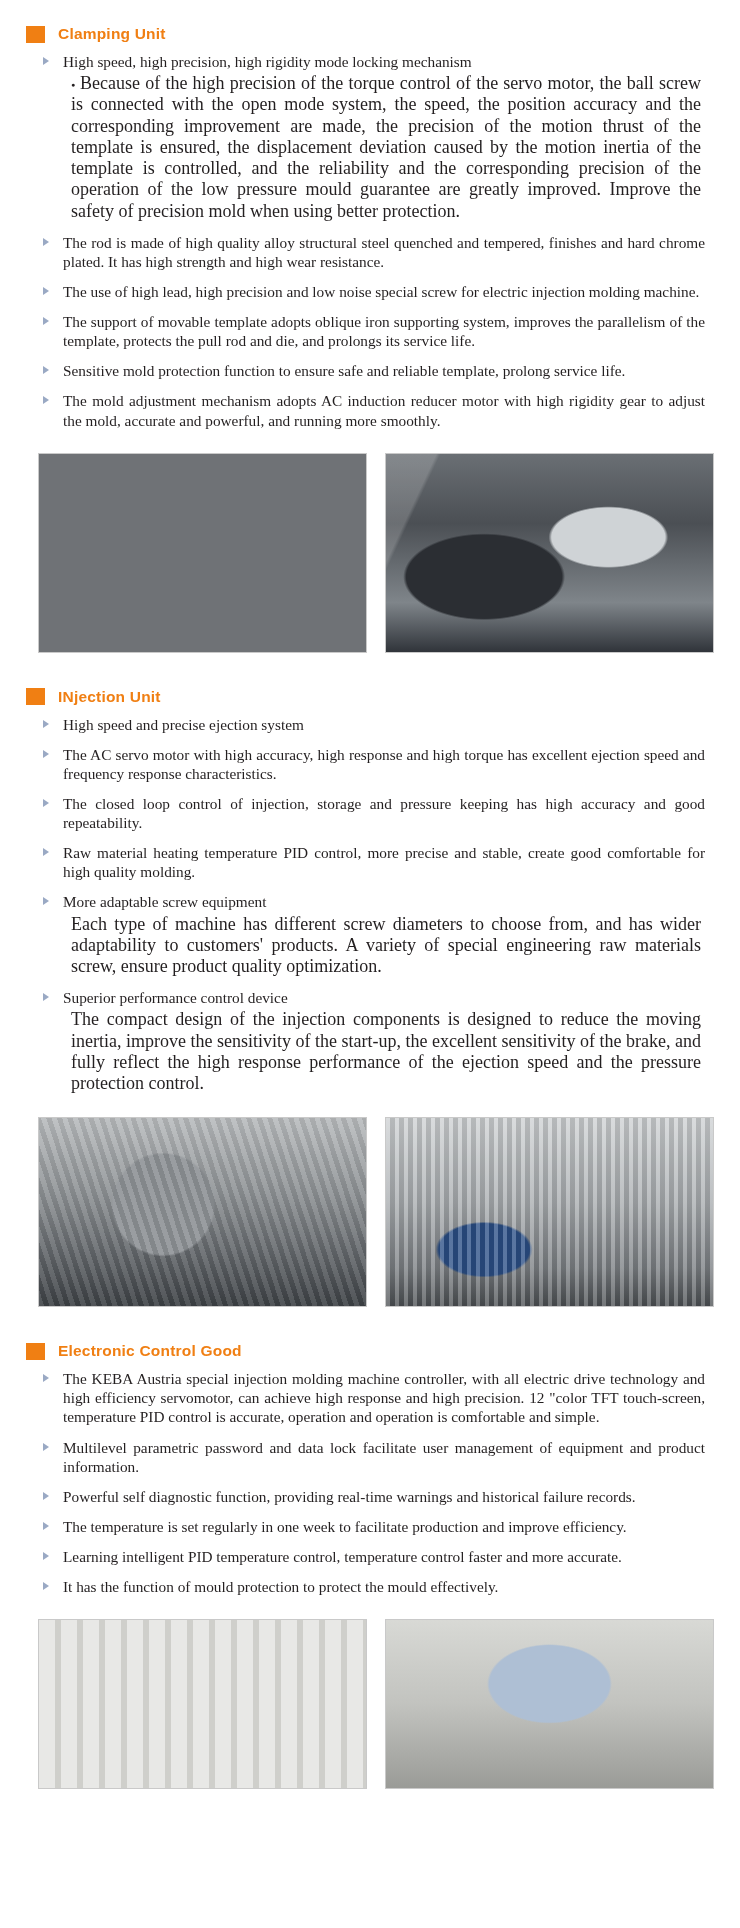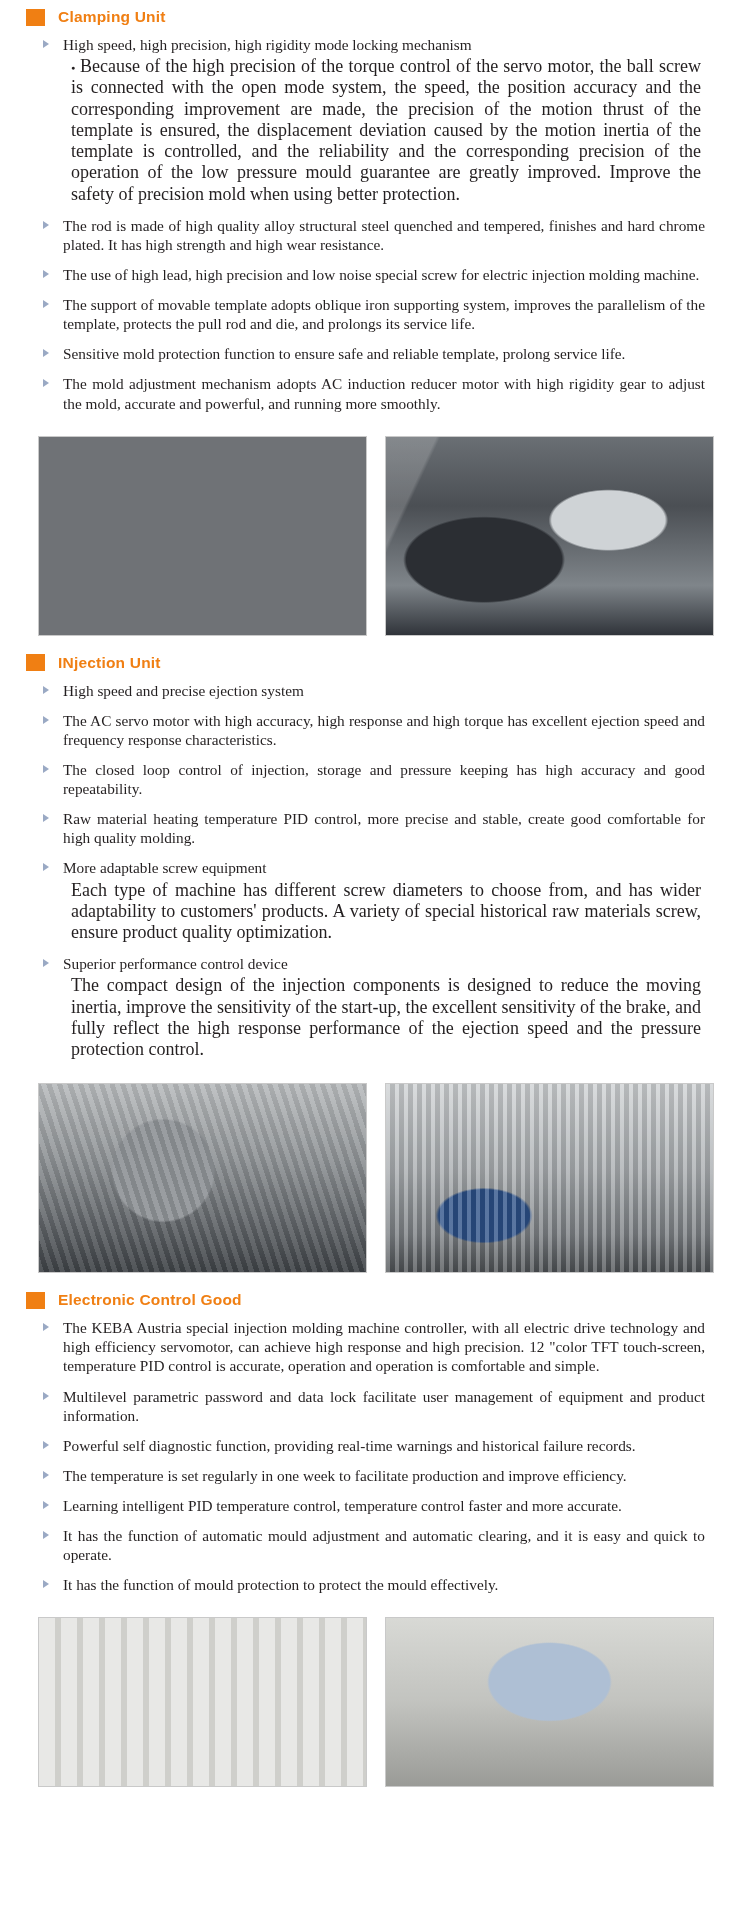--- a/index.html
+++ b/index.html
@@ -19,21 +19,21 @@
     box-sizing: border-box;
   }
   .section {
     padding: 0 26px 0 26px;
   }
   
   .sec-head {
     display: flex;
     align-items: center;
     margin: 0 0 6px 0;
-    padding-top: 8px;
+    padding-top: 25px;
   }
   .sec-head .marker {
     width: 19px;
     height: 17px;
     background: #f07f13;
     margin-right: 13px;
     flex: 0 0 auto;
   }
   .sec-head .title {
     font-family: "Liberation Sans", sans-serif;
@@ -208,21 +208,21 @@
         <span class="arrow"></span>
         <div class="b-text">The closed loop control of injection, storage and pressure keeping has high accuracy and good repeatability.</div>
       </li>
       <li>
         <span class="arrow"></span>
         <div class="b-text">Raw material heating temperature PID control, more precise and stable, create good comfortable for high quality molding.</div>
       </li>
       <li>
         <span class="arrow"></span>
         <div class="b-text">More adaptable screw equipment</div>
-        <div class="sub-text indent-block">Each type of machine has different screw diameters to choose from, and has wider adaptability to customers' products. A variety of special historical raw materials screw, ensure product quality optimization.</div>
+        <div class="sub-text indent-block">Each type of machine has different screw diameters to choose from, and has wider adaptability to customers' products. A variety of special engineering raw materials screw, ensure product quality optimization.</div>
       </li>
       <li>
         <span class="arrow"></span>
         <div class="b-text">Superior performance control device</div>
         <div class="sub-text indent-block">The compact design of the injection components is designed to reduce the moving inertia, improve the sensitivity of the start-up, the excellent sensitivity of the brake, and fully reflect the high response performance of the ejection speed and the pressure protection control.</div>
       </li>
     </ul>
   </div>
   <div class="photo-row">
     <div class="photo h190 mech-c"></div>
@@ -250,24 +250,20 @@
       <li>
         <span class="arrow"></span>
         <div class="b-text">The temperature is set regularly in one week to facilitate production and improve efficiency.</div>
       </li>
       <li>
         <span class="arrow"></span>
         <div class="b-text">Learning intelligent PID temperature control, temperature control faster and more accurate.</div>
       </li>
       <li>
         <span class="arrow"></span>
-        <div class="b-text">It has the function of automatic mould adjustment and automatic clearing, and it is easy and quick to operate.</div>
-      </li>
-      <li>
-        <span class="arrow"></span>
         <div class="b-text">It has the function of mould protection to protect the mould effectively.</div>
       </li>
     </ul>
   </div>
   <div class="photo-row">
     <div class="photo h170 mech-e"></div>
     <div class="photo h170 mech-f"></div>
   </div>
 
 </div>

